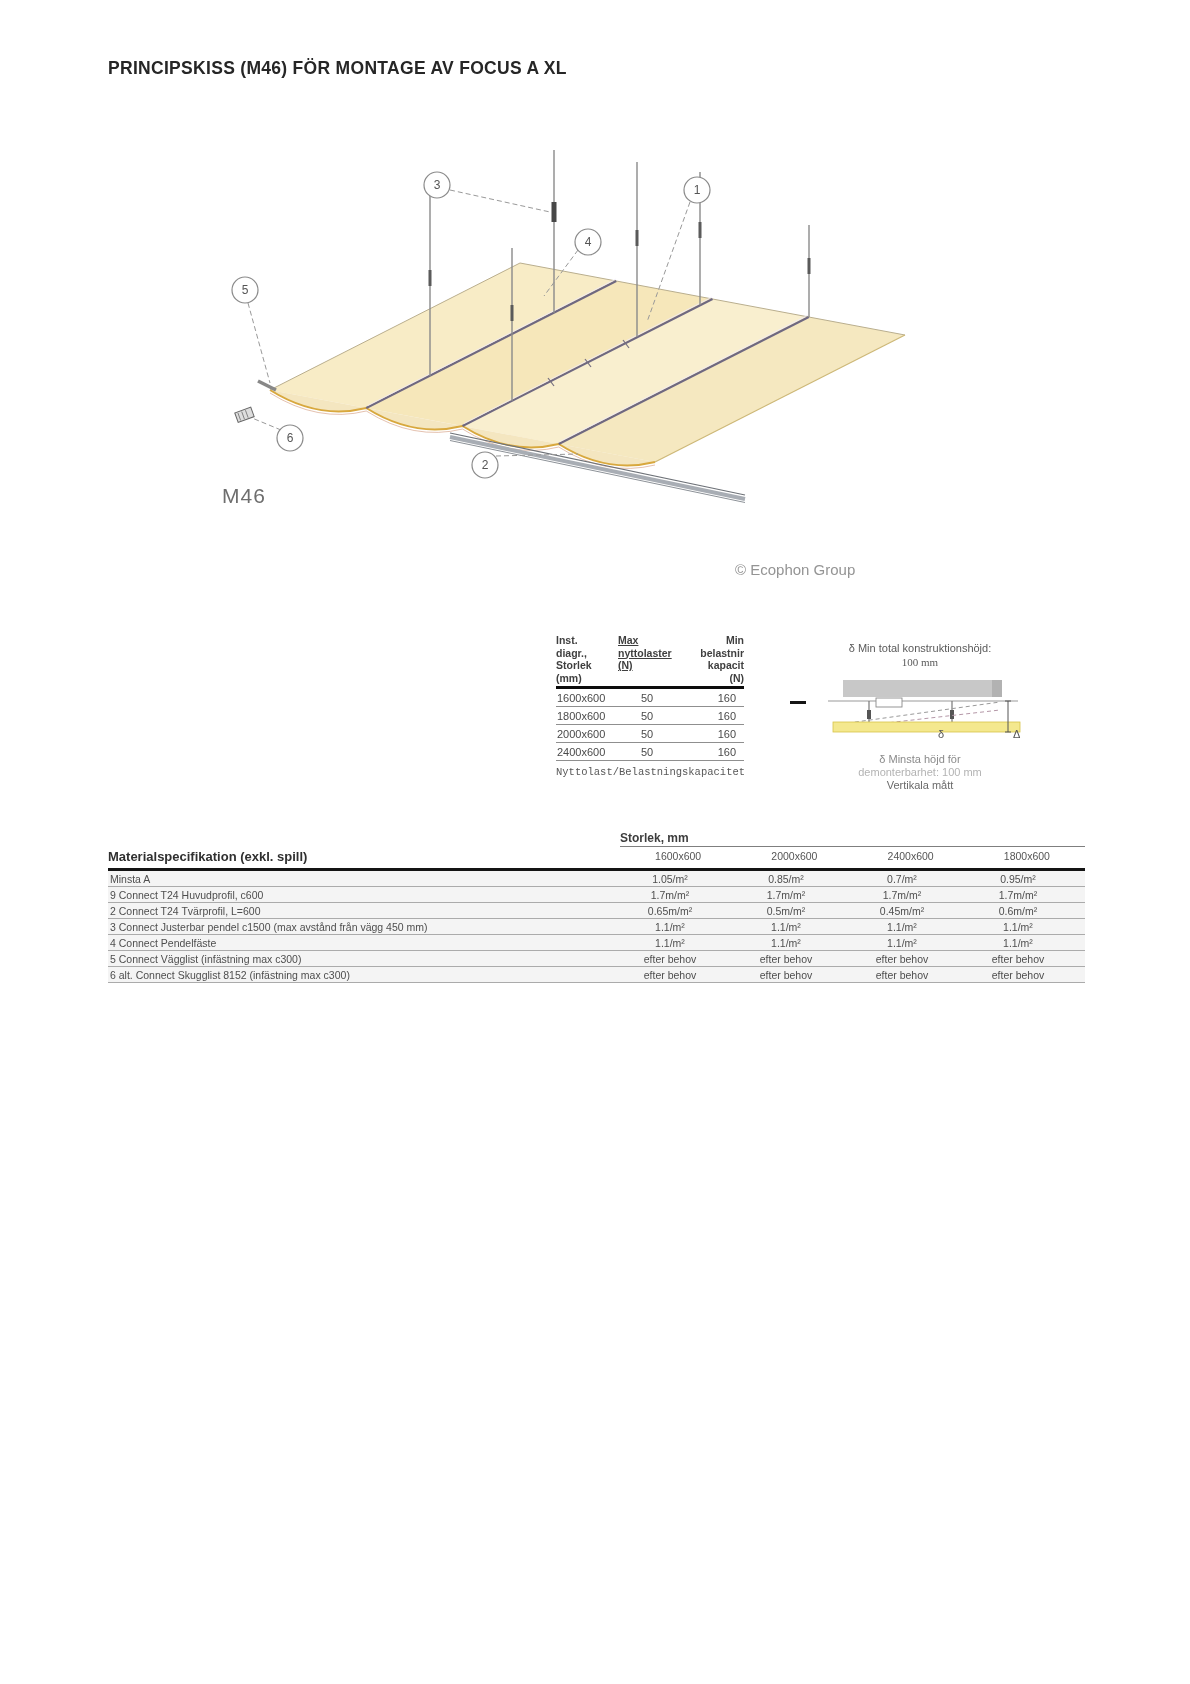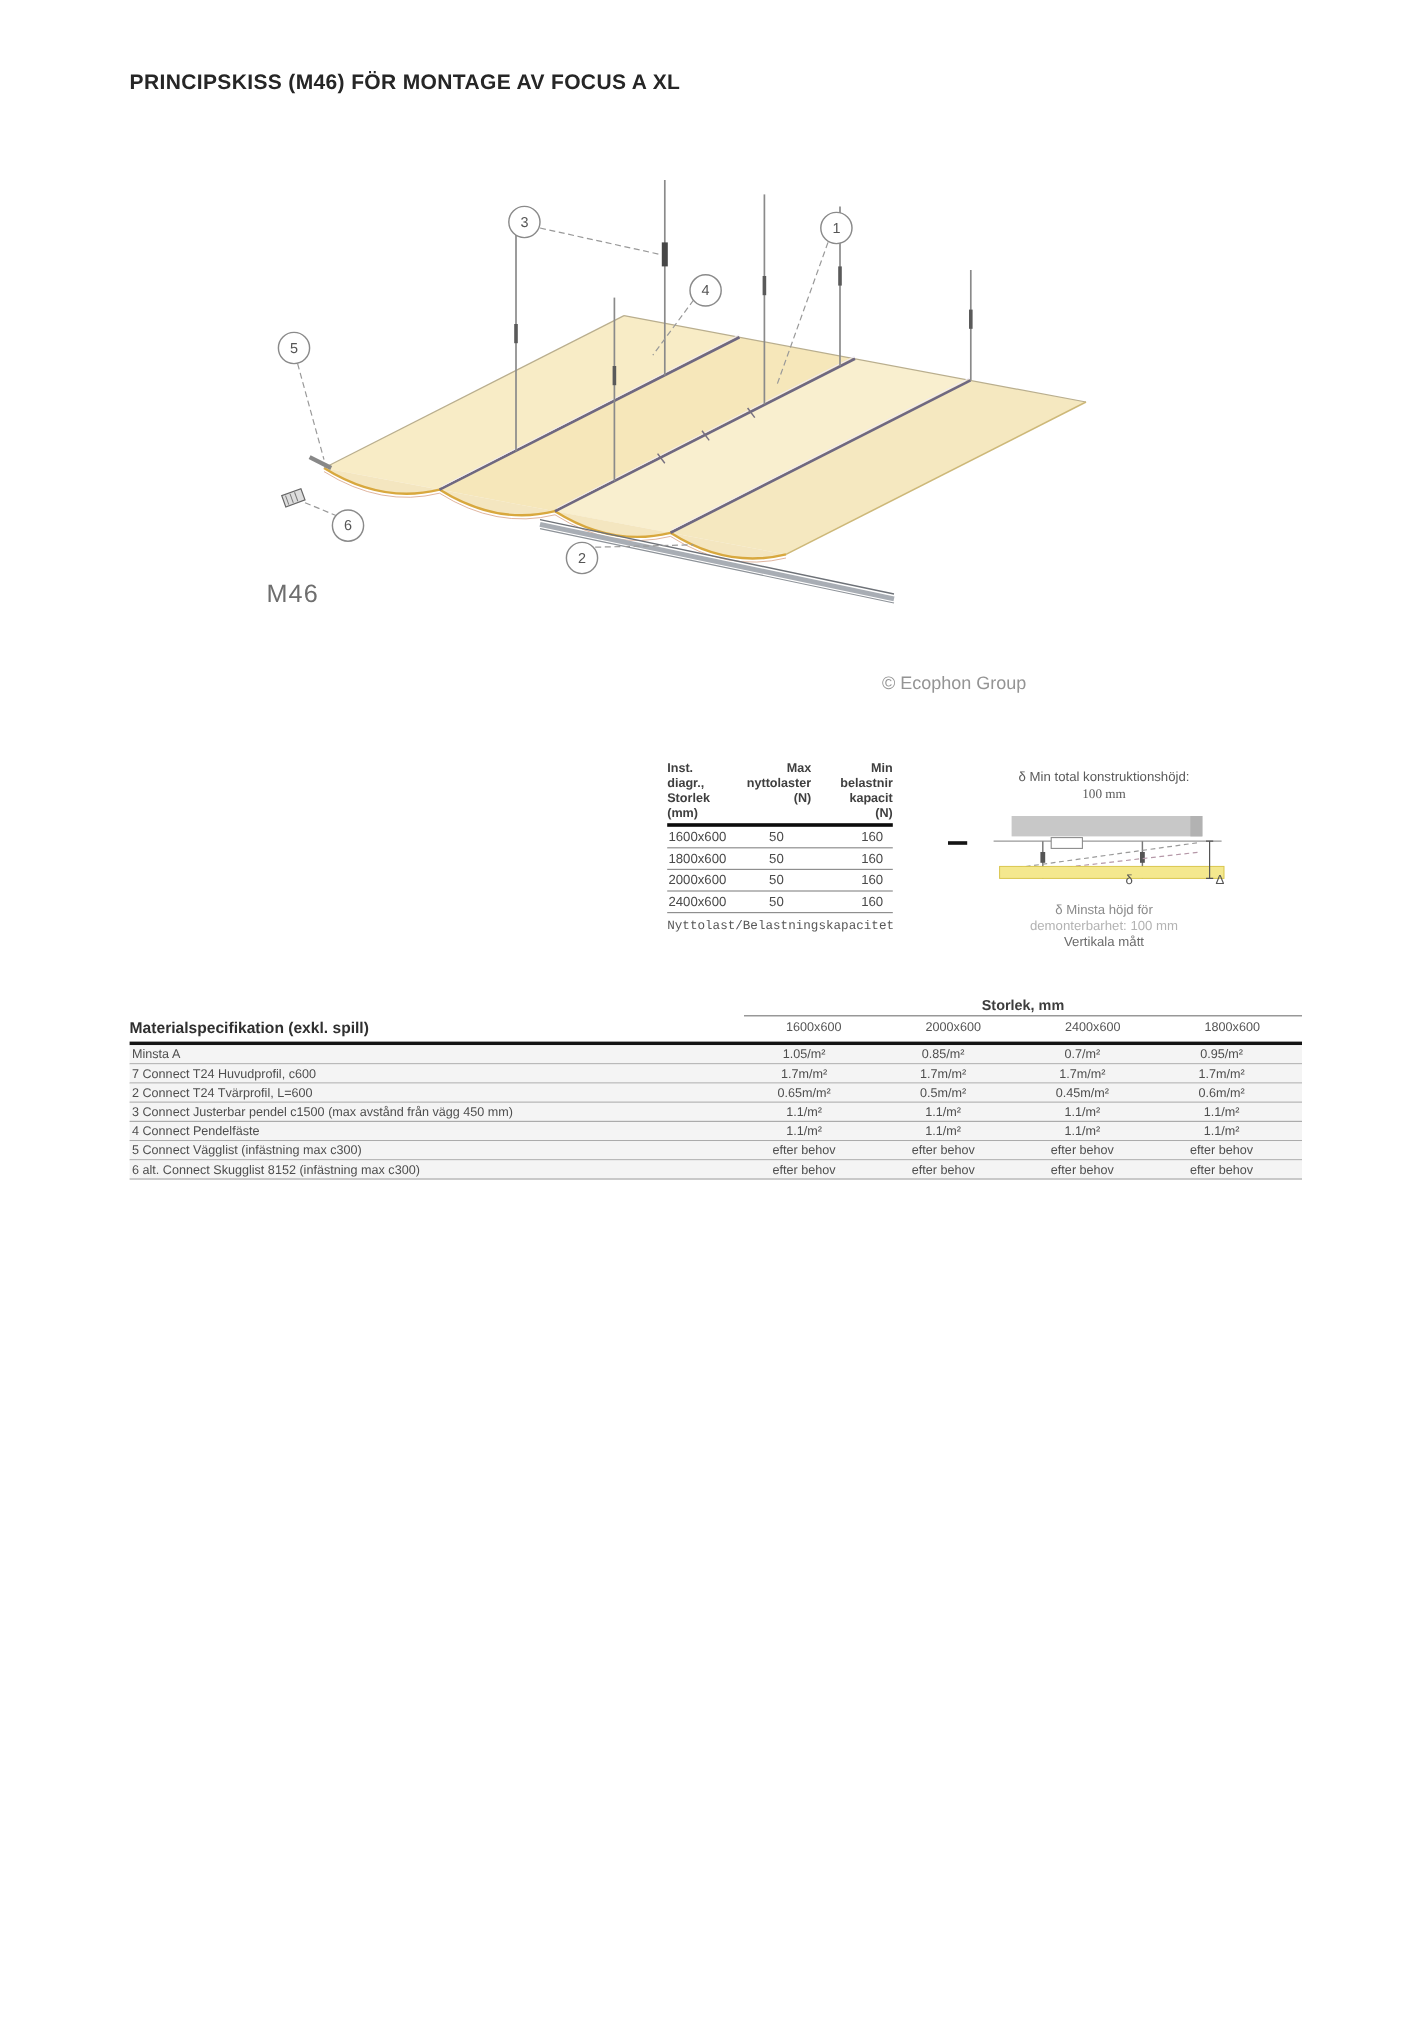--- a/index.html
+++ b/index.html
@@ -13,21 +13,21 @@
   
   .iso{left:150px;top:130px;}
   .m46-label{left:222px;top:484px;font-size:21px;color:#6e6e6e;letter-spacing:1px;}
   .copyright{left:735px;top:561px;font-size:15px;color:#949494;}
 
   
   .load-table{left:556px;top:634px;width:188px;font-family:"Liberation Sans",sans-serif;}
   .lt-head{display:grid;grid-template-columns:62px 58px 68px;border-bottom:3px solid #0c0c0c;padding-bottom:2px;}
   .lt-head div{white-space:pre-line;font-size:10.5px;font-weight:bold;color:#3f3f3f;line-height:12.5px;}
   .lt-h1{text-align:left;}
-  .lt-h2{text-align:right;}
+  .lt-h2{text-align:left;text-decoration:underline;}
   .lt-h3{text-align:right;}
   .lt-row{display:grid;grid-template-columns:62px 58px 68px;height:17px;align-items:center;
           border-bottom:1px solid #8f8f8f;font-size:11px;color:#4a4a4a;}
   .lt-c1{text-align:left;padding-left:1px;}
   .lt-c2{text-align:center;}
   .lt-c3{text-align:right;padding-right:8px;}
   .lt-caption{margin-top:5px;text-align:center;font-size:10.5px;color:#585858;width:188px;font-family:Liberation Mono, monospace;}
 
   
   .vdim{left:770px;top:628px;width:300px;height:180px;}
@@ -36,21 +36,21 @@
   .vd-t2{top:28px;color:#5a5a5a;font-family:Liberation Serif, serif;}
   .vd-n1{top:125px;color:#8a8a8a;}
   .vd-n2{top:138px;color:#b3b3b3;}
   .vd-cap{top:151px;color:#6a6a6a;}
   .vd-greek{position:absolute;font-size:11px;color:#555;}
 
   
   .mat-table{left:108px;top:831px;width:977px;}
   .mt-head{position:relative;height:37px;}
   .mt-title{position:absolute;left:0;bottom:4px;font-size:13px;font-weight:bold;color:#303030;}
-  .mt-size{position:absolute;left:512px;width:465px;top:0;text-align:center;font-size:12px;font-weight:bold;
+  .mt-size{position:absolute;left:512px;width:465px;top:0;font-size:12px;font-weight:bold;
            color:#3d3d3d;border-bottom:1px solid #7f7f7f;padding-bottom:1px;}
   .mt-cols{position:absolute;left:512px;width:465px;top:19px;display:grid;grid-template-columns:repeat(4,1fr);
            font-size:10.5px;color:#555;}
   .mt-cols div{text-align:center;}
   .mt-body{border-top:3px solid #141414;}
   .mt-row{display:grid;grid-template-columns:504px 116px 116px 116px 116px;height:15px;align-items:center;
           background:#f4f4f4;border-bottom:1px solid #ababab;font-size:10.5px;color:#4e4e4e;}
   .mt-label{text-align:left;padding-left:2px;white-space:nowrap;overflow:hidden;}
   .mt-val{text-align:center;}
 </style>
@@ -257,21 +257,21 @@
     </div>
     <div class="mt-body">
       <div class="mt-row">
         <div class="mt-label">Minsta A</div>
         <div class="mt-val">1.05/m²</div>
         <div class="mt-val">0.85/m²</div>
         <div class="mt-val">0.7/m²</div>
         <div class="mt-val">0.95/m²</div>
       </div>
       <div class="mt-row">
-        <div class="mt-label">7 Connect T24 Huvudprofil, c600</div>
+        <div class="mt-label">9 Connect T24 Huvudprofil, c600</div>
         <div class="mt-val">1.7m/m²</div>
         <div class="mt-val">1.7m/m²</div>
         <div class="mt-val">1.7m/m²</div>
         <div class="mt-val">1.7m/m²</div>
       </div>
       <div class="mt-row">
         <div class="mt-label">2 Connect T24 Tvärprofil, L=600</div>
         <div class="mt-val">0.65m/m²</div>
         <div class="mt-val">0.5m/m²</div>
         <div class="mt-val">0.45m/m²</div>

